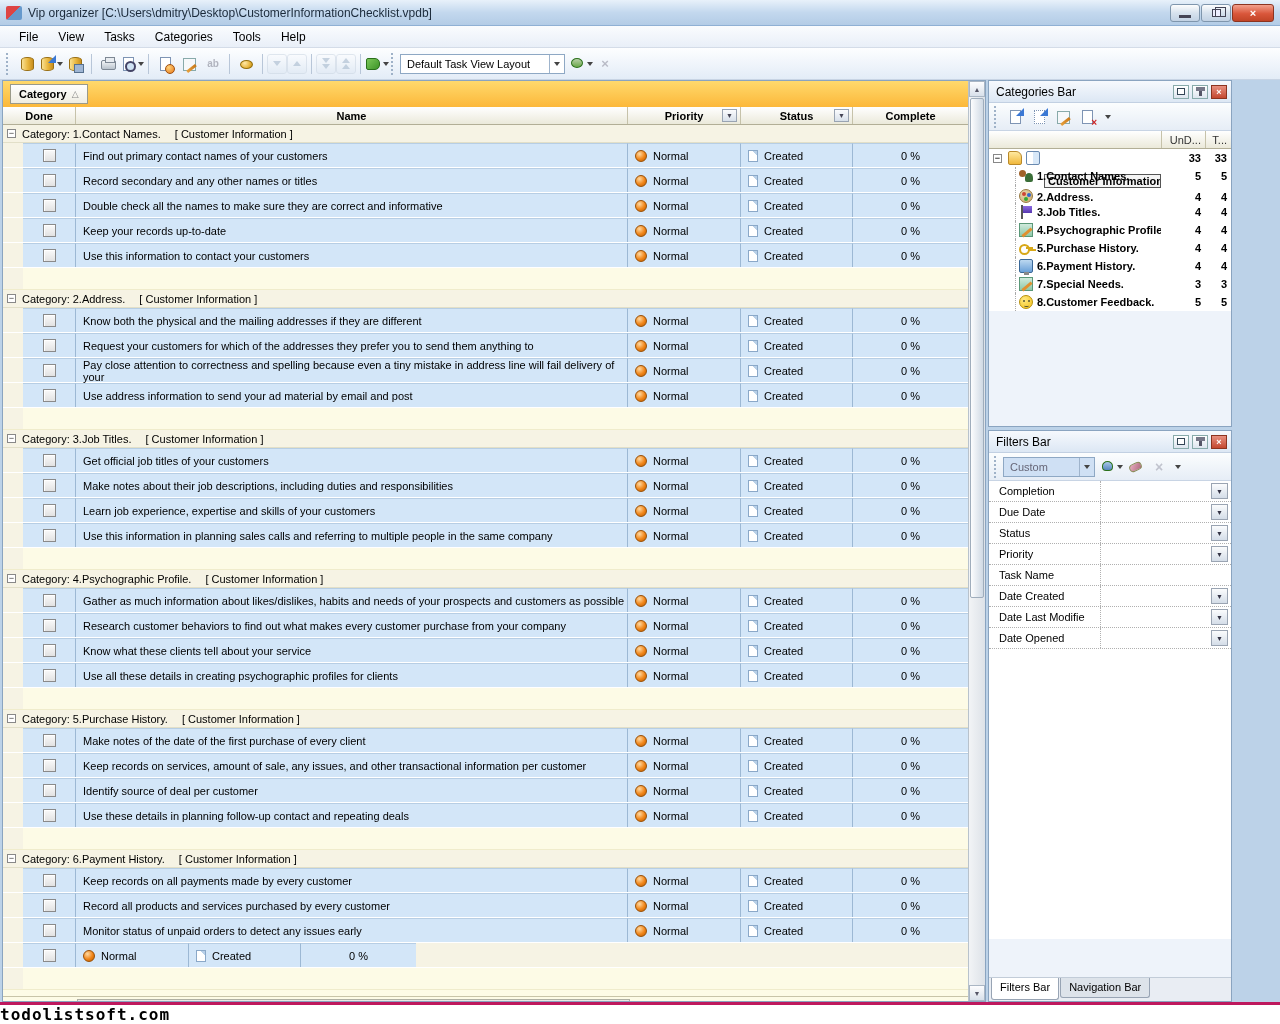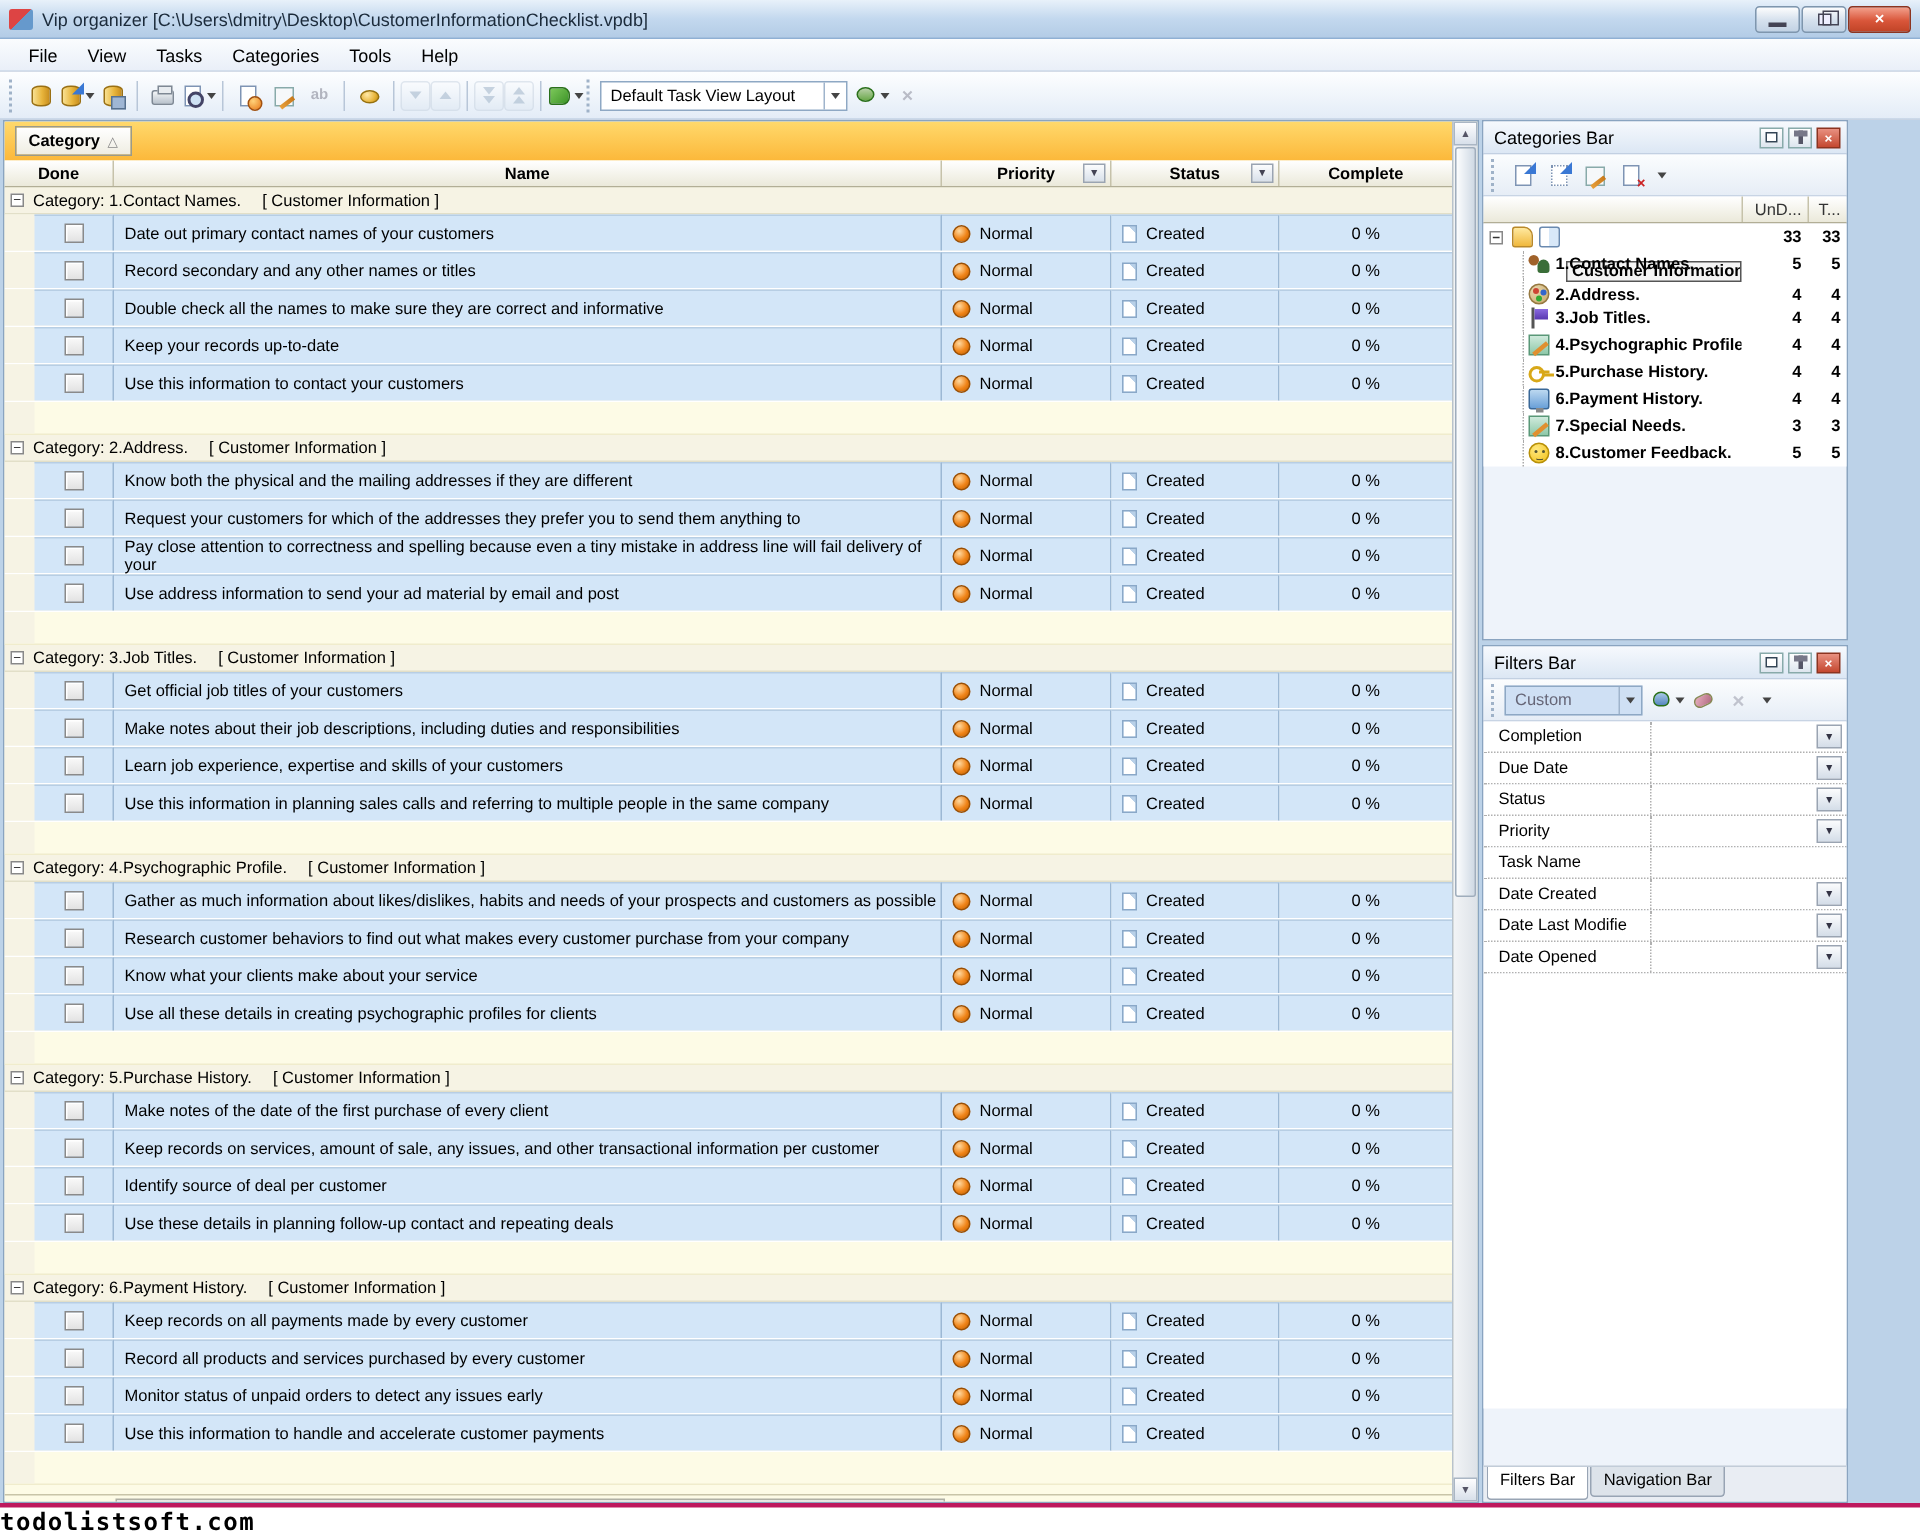--- a/index.html
+++ b/index.html
@@ -311,21 +311,21 @@
           <div class="group-row">
             <div class="expand-box">−</div>
             <div>Category: 1.Contact Names.</div>
             <div class="group-suffix">[ Customer Information ]</div>
           </div>
           <div class="task-row">
             <div class="cell c-indent"></div>
             <div class="cell c-done">
               <div class="checkbox"></div>
             </div>
-            <div class="cell c-name">Date out primary contact names of your customers</div>
+            <div class="cell c-name">Find out primary contact names of your customers</div>
             <div class="cell c-pri">
               <div class="orb"></div>
               <div>Normal</div>
             </div>
             <div class="cell c-status">
               <div class="page-ic"></div>
               <div>Created</div>
             </div>
             <div class="cell c-comp" style="border-right: none;">0 %</div>
           </div>
@@ -575,21 +575,21 @@
               <div class="page-ic"></div>
               <div>Created</div>
             </div>
             <div class="cell c-comp" style="border-right: none;">0 %</div>
           </div>
           <div class="task-row">
             <div class="cell c-indent"></div>
             <div class="cell c-done">
               <div class="checkbox"></div>
             </div>
-            <div class="cell c-name">Know what your clients make about your service</div>
+            <div class="cell c-name">Know what these clients tell about your service</div>
             <div class="cell c-pri">
               <div class="orb"></div>
               <div>Normal</div>
             </div>
             <div class="cell c-status">
               <div class="page-ic"></div>
               <div>Created</div>
             </div>
             <div class="cell c-comp" style="border-right: none;">0 %</div>
           </div>
@@ -735,21 +735,20 @@
               <div class="page-ic"></div>
               <div>Created</div>
             </div>
             <div class="cell c-comp" style="border-right: none;">0 %</div>
           </div>
           <div class="task-row">
             <div class="cell c-indent"></div>
             <div class="cell c-done">
               <div class="checkbox"></div>
             </div>
-            <div class="cell c-name">Use this information to handle and accelerate customer payments</div>
             <div class="cell c-pri">
               <div class="orb"></div>
               <div>Normal</div>
             </div>
             <div class="cell c-status">
               <div class="page-ic"></div>
               <div>Created</div>
             </div>
             <div class="cell c-comp" style="border-right: none;">0 %</div>
           </div>

